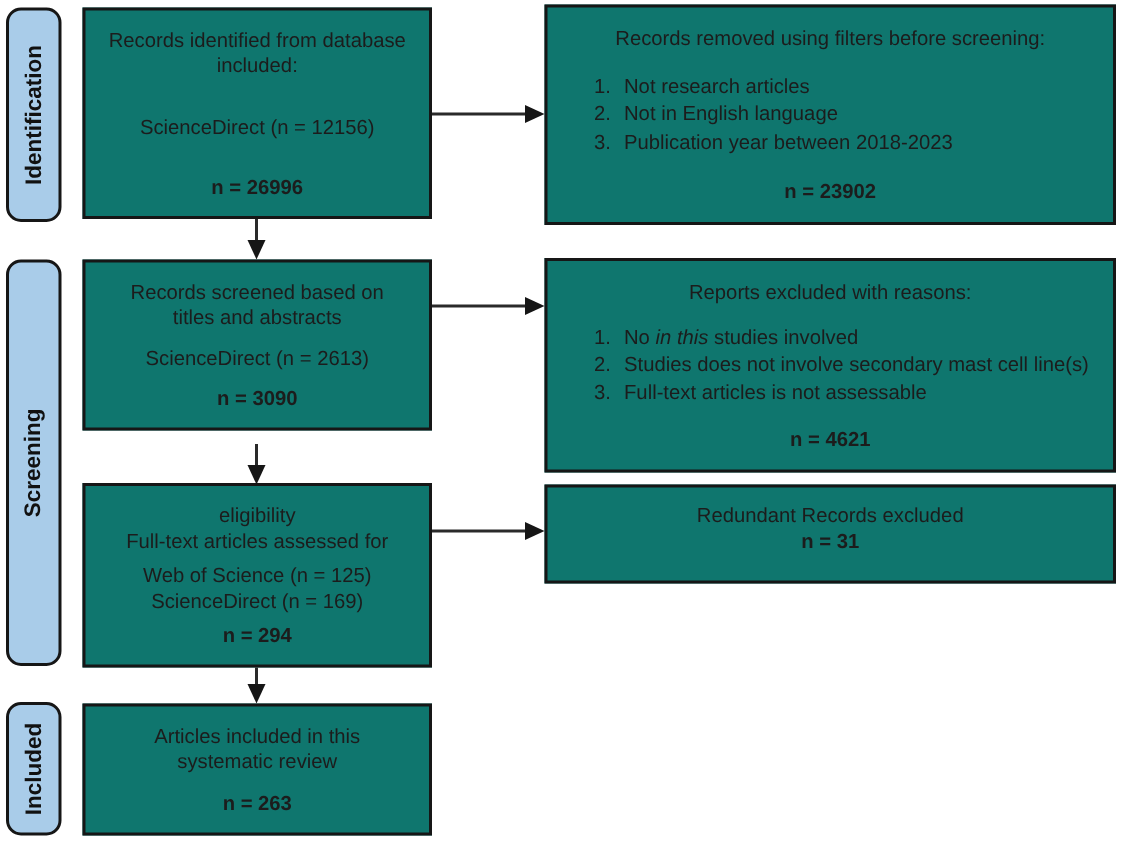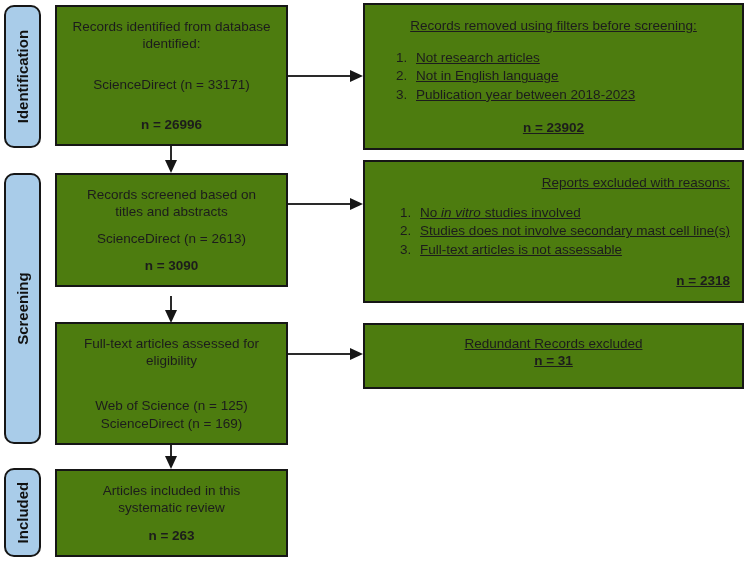--- a/index.html
+++ b/index.html
@@ -28,30 +28,30 @@
   }
   .stage .vtext {
     transform: rotate(-90deg);
     font-weight: 700;
     font-size: 15px;
     white-space: nowrap;
     color: #111;
   }
   .box {
     position: absolute;
-    background: #4d7c0f;
+    background: #0f766e;
     border: 2.3px solid #161616;
     box-sizing: border-box;
     text-align: center;
     display: flex;
     flex-direction: column;
     justify-content: space-between;
   }
   .box.left-col  { left: 55px;  width: 233px; padding: 11px 4px; }
-  .box.right-col { left: 363px; width: 381px; padding: 12px 12px; text-decoration: underline; }
+  .box.right-col { left: 363px; width: 381px; padding: 12px 12px; }
   .title-line { display: block; }
   .total { font-weight: 700; }
   ol.reasons {
     margin: 0;
     padding-left: 34px;
     text-align: left;
   }
   ol.reasons li { padding-left: 5px; margin: 0 0 1px 0; }
   .em { font-style: italic; }
   .hline { position: absolute; height: 2px; background: #2a2a2a; }
@@ -80,24 +80,24 @@
   <div class="stage" style="top:173px; height:271px;">
     <span class="vtext">Screening</span>
   </div>
   <div class="stage" style="top:468px; height:89px;">
     <span class="vtext">Included</span>
   </div>
 
   <div class="box left-col" style="top:5px; height:141px;">
     <div>
       <span class="title-line">Records identified from database</span>
-      <span class="title-line">identified:</span>
+      <span class="title-line">included:</span>
     </div>
     <div>
-      <span class="title-line">ScienceDirect (n = 33171)</span>
+      <span class="title-line">ScienceDirect (n = 12156)</span>
     </div>
     <div class="total">n = 26996</div>
   </div>
 
   <div class="box right-col" style="top:3px; height:147px;">
     <div>Records removed using filters before screening:</div>
     <ol class="reasons">
       <li>Not research articles</li>
       <li>Not in English language</li>
       <li>Publication year between 2018-2023</li>
@@ -109,39 +109,40 @@
     <div>
       <span class="title-line">Records screened based on</span>
       <span class="title-line">titles and abstracts</span>
     </div>
     <div>
       <span class="title-line">ScienceDirect (n = 2613)</span>
     </div>
     <div class="total">n = 3090</div>
   </div>
 
-  <div class="box right-col" style="top:160px; height:143px;align-items:flex-end;">
+  <div class="box right-col" style="top:172px; height:143px;">
     <div>Reports excluded with reasons:</div>
     <ol class="reasons">
-      <li><span>No </span><span class="em">in vitro</span><span> studies involved</span></li>
+      <li><span>No </span><span class="em">in this</span><span> studies involved</span></li>
       <li><span>Studies does not involve secondary mast cell line(s)</span><span class="em"></span><span></span></li>
       <li><span>Full-text articles is not assessable</span><span class="em"></span><span></span></li>
     </ol>
-    <div class="total">n = 2318</div>
+    <div class="total">n = 4621</div>
   </div>
 
   <div class="box left-col" style="top:322px; height:123px;">
     <div>
+      <span class="title-line">eligibility</span>
       <span class="title-line">Full-text articles assessed for</span>
-      <span class="title-line">eligibility</span>
     </div>
     <div>
       <span class="title-line">Web of Science (n = 125)</span>
       <span class="title-line">ScienceDirect (n = 169)</span>
     </div>
+    <div class="total">n = 294</div>
   </div>
 
   <div class="box right-col" style="top:323px; height:66px; padding-top:10px; padding-bottom:20px;">
     <div>Redundant Records excluded</div>
     <div class="total">n = 31</div>
   </div>
 
   <div class="box left-col" style="top:469px; height:88px;justify-content:space-between;">
     <div>
       <span class="title-line">Articles included in this</span>

